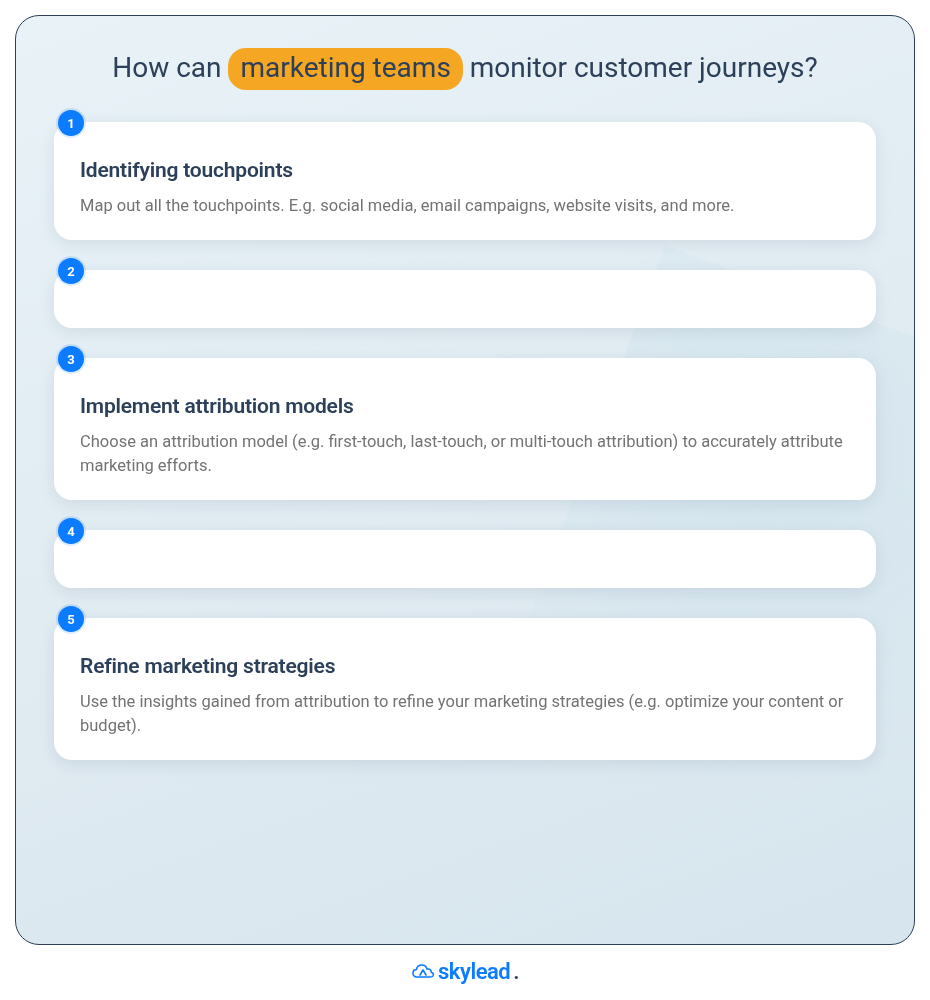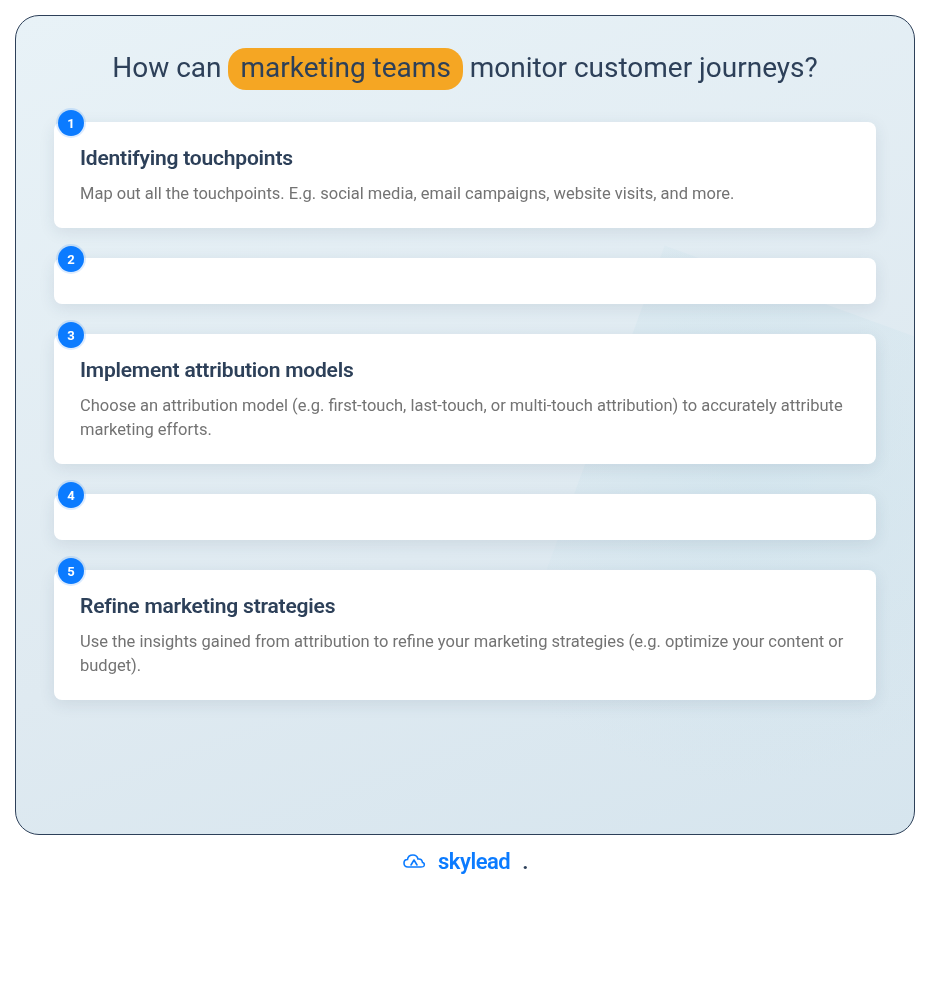--- a/index.html
+++ b/index.html
@@ -8,21 +8,21 @@
       background: #ffffff;
       width: 930px;
       height: 1000px;
       display: flex;
       flex-direction: column;
       align-items: center;
       padding: 15px 15px 0 15px;
     }
     .panel {
       width: 900px;
-      height: 820px;
+      height: 930px;
       background: linear-gradient(160deg, #e8f2f7 0%, #dfeaf1 60%, #d6e5ee 100%);
       border: 1px solid #2d4059;
       border-radius: 24px;
       padding: 32px 38px 24px 38px;
       position: relative;
       overflow: hidden;
     }
     .panel::before {
       content: "";
       position: absolute;
@@ -71,42 +71,42 @@
       display: flex;
       align-items: center;
       justify-content: center;
       font-size: 13px;
       font-weight: 700;
       z-index: 2;
       box-shadow: 0 0 0 2px rgba(11,123,255,0.15);
     }
     .card {
       background: #ffffff;
-      border-radius: 8px;
-      padding: 24px 26px 22px 26px;
+      border-radius: 18px;
+      padding: 36px 26px 22px 26px;
       box-shadow: 0 4px 16px rgba(40,60,90,0.10);
     }
     .card h3 {
       color: #2d4059;
       font-size: 21px;
       font-weight: 600;
       margin-bottom: 12px;
       letter-spacing: -0.2px;
     }
     .card p {
       color: #737373;
       font-size: 16.5px;
       font-weight: 400;
       line-height: 1.45;
     }
     .footer-logo {
       margin-top: 14px;
       display: flex;
       align-items: center;
-      gap: 12px;
+      gap: 3px;
       color: #0b7bff;
       font-size: 22px;
       font-weight: 600;
       letter-spacing: -0.5px;
     }
     .footer-logo .cloud-icon {
       width: 24px;
       height: 18px;
       position: relative;
     }

